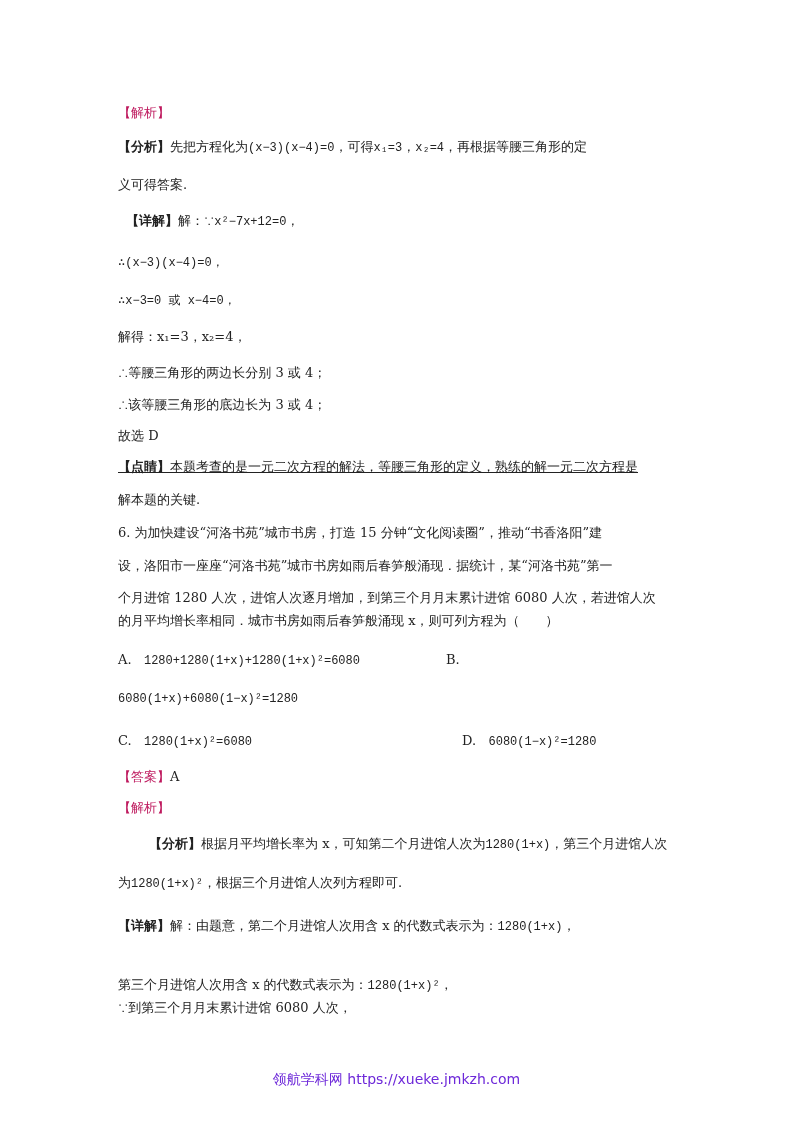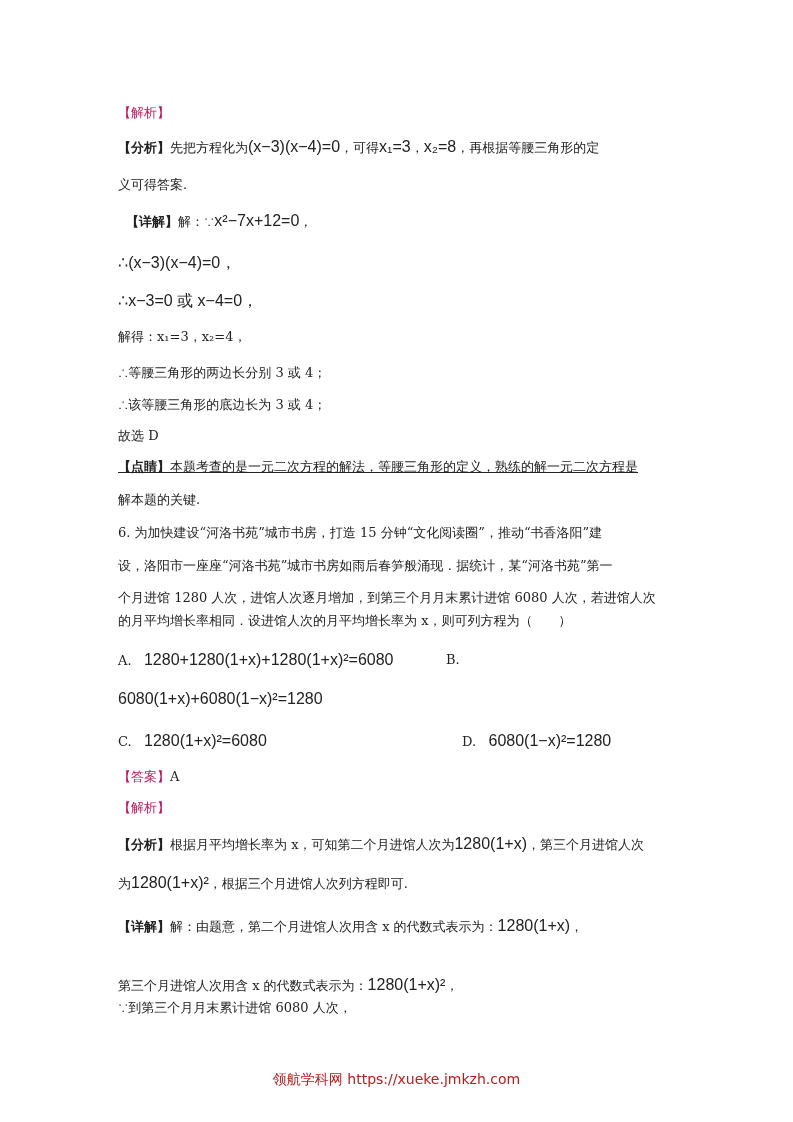--- a/index.html
+++ b/index.html
@@ -1,35 +1,35 @@
 <!DOCTYPE html>
 <html><head>
 <meta charset="utf-8">
 <style>
   html, body { margin: 0; padding: 0; background: #ffffff; }
   body { width: 793px; height: 1122px; position: relative; overflow: hidden;
          font-family: "DejaVu Serif", "Liberation Serif", serif; color: #222; }
   .line { position: absolute; left: 118px; font-size: 13px; white-space: nowrap; line-height: 18px; }
   .blue { color: #be185d; }
   .bold-br { font-weight: bold; }
-  .math { font-family: Liberation Sans, sans-serif; font-size: 16px; }
+  .math { font-family: Liberation Mono, monospace; font-size: 12px; }
   .footer { position: absolute; left: 0; width: 793px; top: 1071px; text-align: center;
-            font-family: "DejaVu Sans", "Liberation Sans", sans-serif; font-size: 14px; color: #b91c1c; }
+            font-family: "DejaVu Sans", "Liberation Sans", sans-serif; font-size: 14px; color: #6d28d9; }
   .opt-b { position: absolute; left: 446px; }
   .opt-d { position: absolute; left: 462px; }
 </style>
 </head>
 <body>
 
 <div>
 
   <div class="line blue" style="top:104px;">【解析】</div>
 
   <div class="line" style="top:138px;">
-    <span class="bold-br">【分析】</span><span>先把方程化为</span><span class="math">(x−3)(x−4)=0</span><span>，可得</span><span class="math">x₁=3</span><span>，</span><span class="math">x₂=8</span><span>，再根据等腰三角形的定</span>
+    <span class="bold-br">【分析】</span><span>先把方程化为</span><span class="math">(x−3)(x−4)=0</span><span>，可得</span><span class="math">x₁=3</span><span>，</span><span class="math">x₂=4</span><span>，再根据等腰三角形的定</span>
   </div>
   <div class="line" style="top:176px;">义可得答案.</div>
 
   <div class="line" style="top:212px;margin-left:8px;">
     <span class="bold-br">【详解】</span><span>解：∵</span><span class="math">x²−7x+12=0</span><span>，</span>
   </div>
 
   <div class="line math" style="top:254px;">∴(x−3)(x−4)=0，</div>
   <div class="line math" style="top:292px;">∴x−3=0 或 x−4=0，</div>
   <div class="line" style="top:328px;">解得：x₁=3，x₂=4，</div>
@@ -38,42 +38,42 @@
   <div class="line" style="top:427px;">故选 D</div>
 
   <div class="line" style="top:458px;text-decoration:underline;">
     <span class="bold-br">【点睛】</span><span>本题考查的是一元二次方程的解法，等腰三角形的定义，熟练的解一元二次方程是</span>
   </div>
   <div class="line" style="top:491px;">解本题的关键.</div>
 
   <div class="line" style="top:524px;text-align:right;">6.  为加快建设“河洛书苑”城市书房，打造 15 分钟“文化阅读圈”，推动“书香洛阳”建</div>
   <div class="line" style="top:557px;">设，洛阳市一座座“河洛书苑”城市书房如雨后春笋般涌现．据统计，某“河洛书苑”第一</div>
   <div class="line" style="top:589px;">个月进馆 1280 人次，进馆人次逐月增加，到第三个月月末累计进馆 6080 人次，若进馆人次</div>
-  <div class="line" style="top:612px;">的月平均增长率相同．设进馆人次的月平均增长率为 x，则可列方程为（　　）</div>
+  <div class="line" style="top:612px;">的月平均增长率相同．城市书房如雨后春笋般涌现 x，则可列方程为（　　）</div>
 
   <div class="line" style="top:651px;">
     <span>A.</span>&nbsp;&nbsp;&nbsp;<span class="math">1280+1280(1+x)+1280(1+x)²=6080</span>
   </div>
   <div class="line opt-b" style="top:651px;">B.</div>
   <div class="line math" style="top:690px;">6080(1+x)+6080(1−x)²=1280</div>
 
   <div class="line" style="top:732px;">
     <span>C.</span>&nbsp;&nbsp;&nbsp;<span class="math">1280(1+x)²=6080</span>
   </div>
   <div class="line opt-d" style="top:732px;">
     <span>D.</span>&nbsp;&nbsp;&nbsp;<span class="math">6080(1−x)²=1280</span>
   </div>
 
   <div class="line" style="top:768px;">
     <span class="blue">【答案】</span><span>A</span>
   </div>
 
   <div class="line blue" style="top:799px;">【解析】</div>
 
-  <div class="line" style="top:835px;">
+  <div class="line" style="top:835px;margin-left:31px;">
     <span class="bold-br">【分析】</span><span>根据月平均增长率为 x，可知第二个月进馆人次为</span><span class="math">1280(1+x)</span><span>，第三个月进馆人次</span>
   </div>
   <div class="line" style="top:874px;">
     <span>为</span><span class="math">1280(1+x)²</span><span>，根据三个月进馆人次列方程即可.</span>
   </div>
 
   <div class="line" style="top:917px;">
     <span class="bold-br">【详解】</span><span>解：由题意，第二个月进馆人次用含 x 的代数式表示为：</span><span class="math">1280(1+x)</span><span>，</span>
   </div>
   <div class="line" style="top:976px;">

